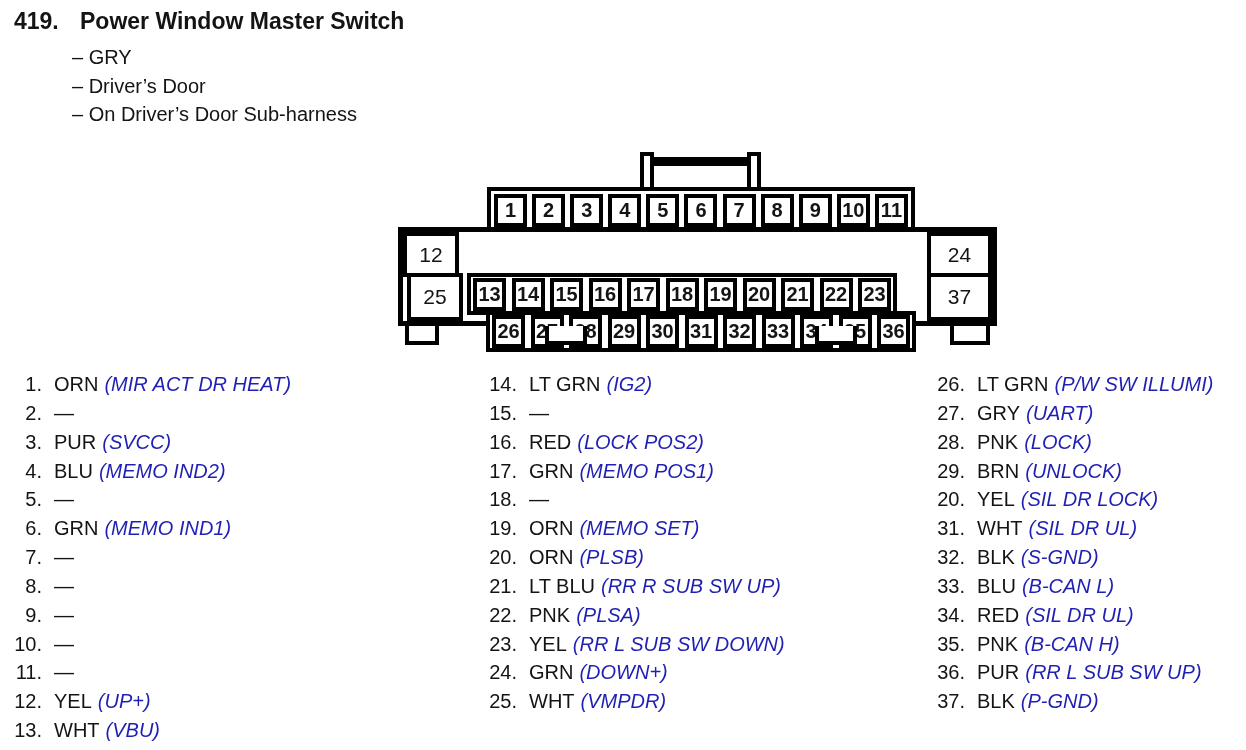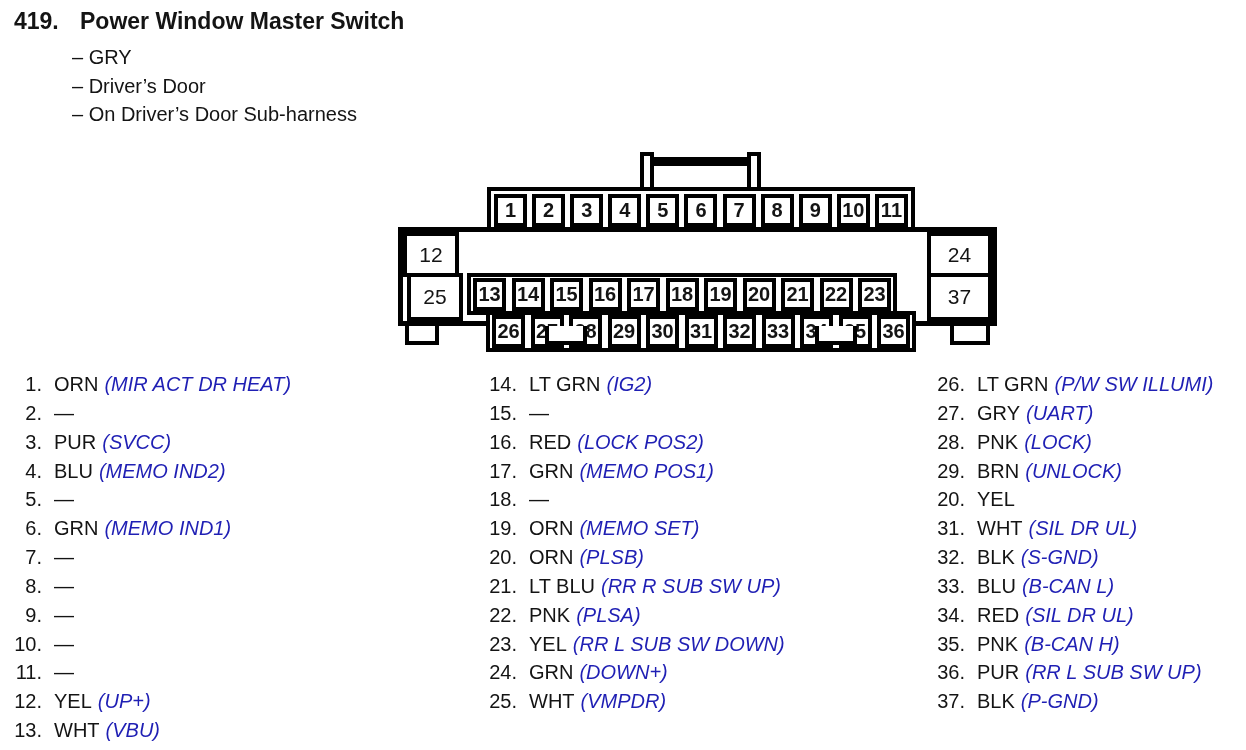--- a/index.html
+++ b/index.html
@@ -282,20 +282,21 @@
     <span class="sig">(LOCK)</span>
   </div>
       <div class="row">
     <span class="pnum">29.</span>
     <span class="wire">BRN</span>
     <span class="sig">(UNLOCK)</span>
   </div>
       <div class="row">
     <span class="pnum">20.</span>
     <span class="wire">YEL</span>
+    <span class="sig">(SIL DR LOCK)</span>
   </div>
       <div class="row">
     <span class="pnum">31.</span>
     <span class="wire">WHT</span>
     <span class="sig">(SIL DR UL)</span>
   </div>
       <div class="row">
     <span class="pnum">32.</span>
     <span class="wire">BLK</span>
     <span class="sig">(S-GND)</span>

